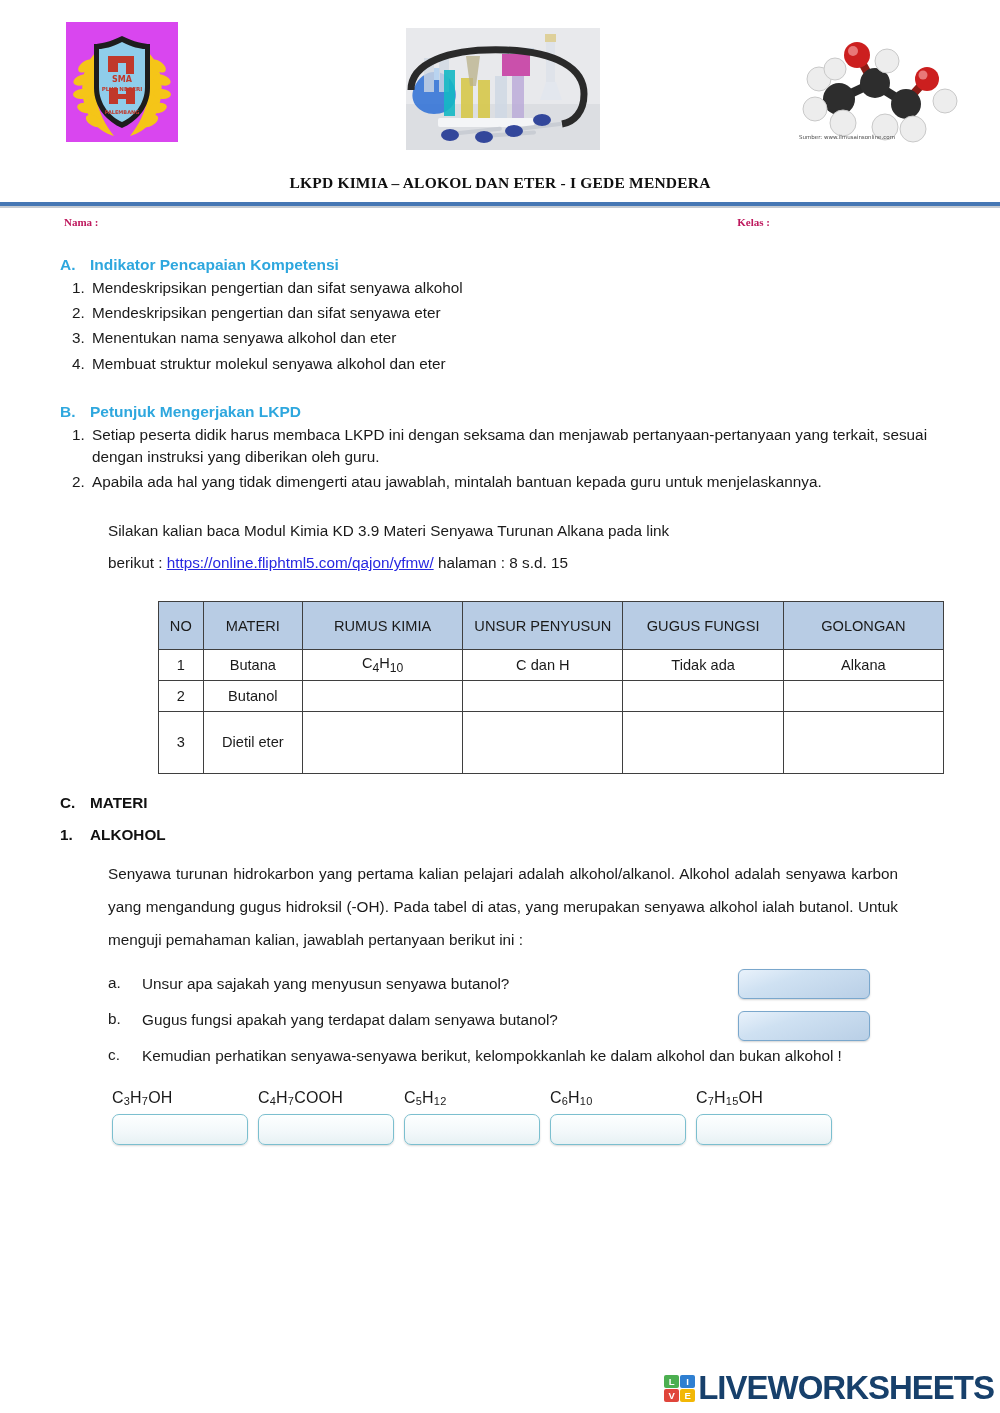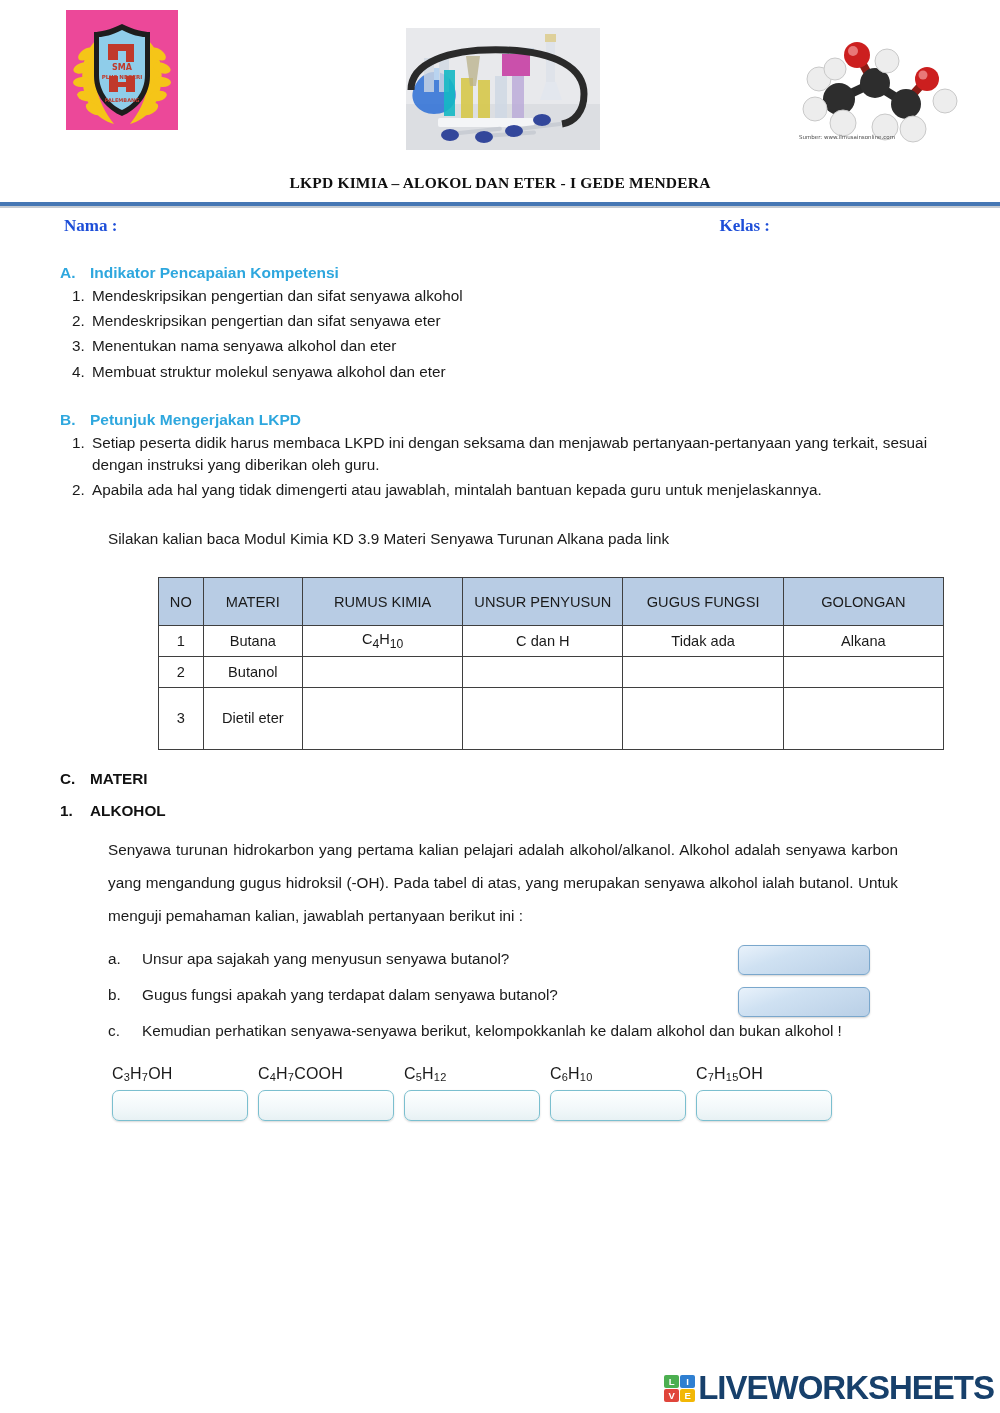--- a/index.html
+++ b/index.html
@@ -14,23 +14,23 @@
     overflow: hidden;
   }
 
   
   .header-images {
     position: relative;
     height: 170px;
   }
   .logo-school {
     position: absolute;
-    left: 66px; top: 10px;
+    left: 66px; top: 22px;
     width: 112px; height: 120px;
-    background: #ec4899;
+    background: #d946ef;
     overflow: hidden;
   }
   .logo-lab {
     position: absolute;
     left: 406px; top: 28px;
     width: 194px; height: 122px;
     overflow: hidden;
     background: #e9eaec;
   }
   .logo-molecule {
@@ -77,22 +77,22 @@
   }
   .name-row {
     display: flex;
     justify-content: space-between;
     margin-top: 8px;
     padding: 0 5px 0 4px;
   }
   .name-row span {
     font-family: "Liberation Serif", serif;
     font-weight: bold;
-    font-size: 17px;
-    color: #1d4ed8;
+    font-size: 11px;
+    color: #be185d;
   }
   .kelas-label { margin-right: 165px; }
 
   .section-head {
     display: flex;
     margin-top: 28px;
     color: #2ea7de;
     font-weight: bold;
     font-size: 15.5px;
   }
@@ -424,20 +424,23 @@
       <span class="txt">Setiap peserta didik harus membaca LKPD ini dengan seksama dan menjawab pertanyaan-pertanyaan yang terkait, sesuai dengan instruksi yang diberikan oleh guru.</span>
     </li>
     <li>
       <span class="marker">2.</span>
       <span class="txt">Apabila ada hal yang tidak dimengerti atau jawablah, mintalah bantuan kepada guru untuk menjelaskannya.</span>
     </li>
   </ol>
 
   <div class="para-link">
     <div>Silakan kalian baca Modul Kimia KD 3.9 Materi Senyawa Turunan Alkana pada link</div>
+    <div>
+      <span>berikut : </span><a href="#">https://online.fliphtml5.com/qajon/yfmw/</a><span> halaman : 8 s.d. 15</span>
+    </div>
   </div>
 
   <table class="lkpd">
     <thead>
       <tr>
         <th class="col-no">NO</th>
         <th class="col-materi">MATERI</th>
         <th class="col-rumus">RUMUS KIMIA</th>
         <th class="col-unsur">UNSUR PENYUSUN</th>
         <th class="col-gugus">GUGUS FUNGSI</th>

